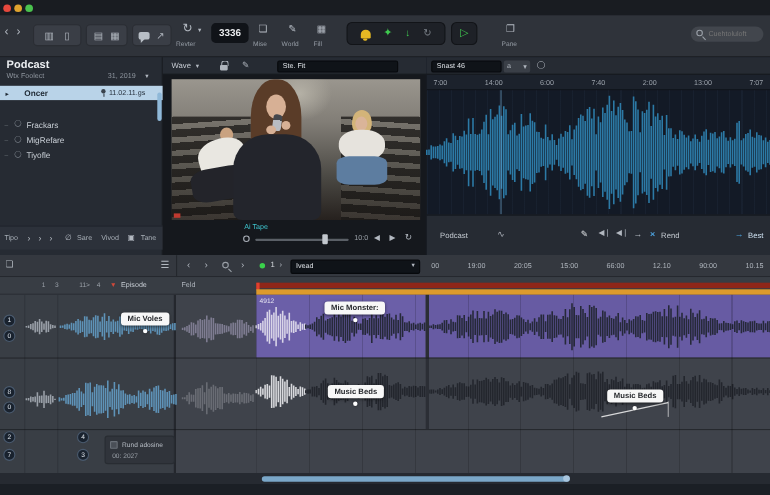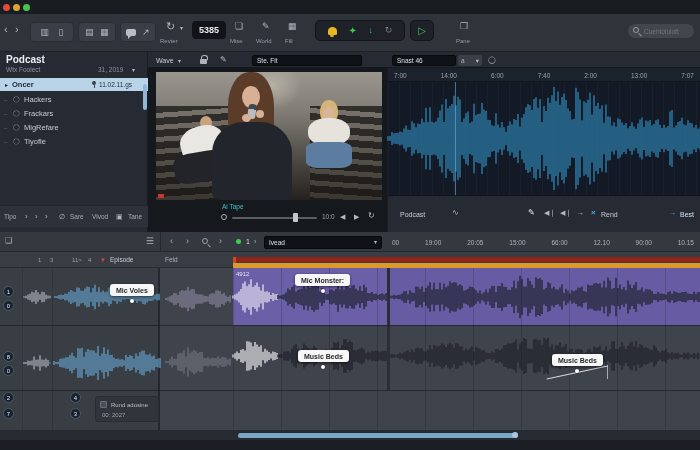--- a/index.html
+++ b/index.html
@@ -57,21 +57,21 @@
     </div>
     <div class="grp" style="left:120px;top:8px;width:36px;height:20px">
       <span class="bubble" style="position:relative;left:0;top:0"></span>
       <span class="ico" style="position:static;font-size:9px">↗</span>
     </div>
 
     <span class="ico" style="left:166px;top:7px;font-size:11px">↻</span>
     <span class="ico" style="left:180px;top:11px;font-size:6px">▾</span>
     <span class="lbl" style="left:160px;top:24px">Revter</span>
 
-    <div class="abs" style="left:192px;top:7px;width:34px;height:18px;background:#101318;border-radius:4px;display:flex;align-items:center;justify-content:center;font-size:9px;font-weight:bold;color:#e8eaed">5385</div>
+    <div class="abs" style="left:192px;top:7px;width:34px;height:18px;background:#101318;border-radius:4px;display:flex;align-items:center;justify-content:center;font-size:9px;font-weight:bold;color:#e8eaed">3336</div>
 
     <span class="ico" style="left:235px;top:8px;font-size:9px">❏</span>
     <span class="lbl" style="left:230px;top:24px">Mise</span>
     <span class="ico" style="left:262px;top:8px;font-size:9px">✎</span>
     <span class="lbl" style="left:256px;top:24px">World</span>
     <span class="ico" style="left:288px;top:8px;font-size:9px">▦</span>
     <span class="lbl" style="left:285px;top:24px">Fill</span>
 
     <div class="darkgrp" style="left:315px;top:6px;width:90px;height:21px">
       <span class="bell" style="position:relative"></span>
@@ -94,30 +94,25 @@
 
   <div class="abs" style="left:0;top:52px;width:148px;height:180px;background:#262b33;border-right:1px solid #191c21">
     <div class="txt" style="left:6px;top:3px;font-size:10px;font-weight:bold;color:#eceff2">Podcast</div>
     <div class="txt" style="left:6px;top:15px;font-size:6.5px;color:#8d949d">Wtx Foolect</div>
     <div class="txt" style="left:98px;top:15px;font-size:6.5px;color:#8d949d">31, 2019</div>
     <span class="ico" style="left:132px;top:15px;font-size:6px">▾</span>
 
     <div class="abs" style="left:0;top:20px;width:148px;height:13px;top:21px;background:transparent"></div>
     <div class="abs" style="left:0;top:26px;width:148px;height:13px;background:#b9d3e8;display:flex;align-items:center">
       <span style="margin-left:5px;font-size:6px;color:#1c2630">▸</span>
-      <span style="margin-left:4px;font-size:7.5px;font-weight:bold;color:#1c2630">Oncer</span>
+      <span style="margin-left:14px;font-size:7.5px;font-weight:bold;color:#1c2630">Oncer</span>
       <span class="pin" style="left:92px;top:3px"></span>
       <span class="txt" style="left:99px;top:4px;font-size:6.5px;color:#27313d">11.02.11.gs</span>
     </div>
 
-    <div class="abs" style="left:0;top:41px;width:148px;height:13px">
-      <span class="txt" style="left:4px;top:4px;font-size:6px;color:#6b7178">–</span>
-      <span class="txt" style="left:13px;top:3px;font-size:6px;color:#8d949d">◯</span>
-      <span class="txt" style="left:24px;top:3px;font-size:7.5px;color:#c6ccd3">Hackers</span>
-    </div>
     <div class="abs" style="left:0;top:55px;width:148px;height:13px">
       <span class="txt" style="left:4px;top:4px;font-size:6px;color:#6b7178">–</span>
       <span class="txt" style="left:13px;top:3px;font-size:6px;color:#8d949d">◯</span>
       <span class="txt" style="left:24px;top:3px;font-size:7.5px;color:#c6ccd3">Frackars</span>
     </div>
     <div class="abs" style="left:0;top:69px;width:148px;height:13px">
       <span class="txt" style="left:4px;top:4px;font-size:6px;color:#6b7178">–</span>
       <span class="txt" style="left:13px;top:3px;font-size:6px;color:#8d949d">◯</span>
       <span class="txt" style="left:24px;top:3px;font-size:7.5px;color:#c6ccd3">MigRefare</span>
     </div>

